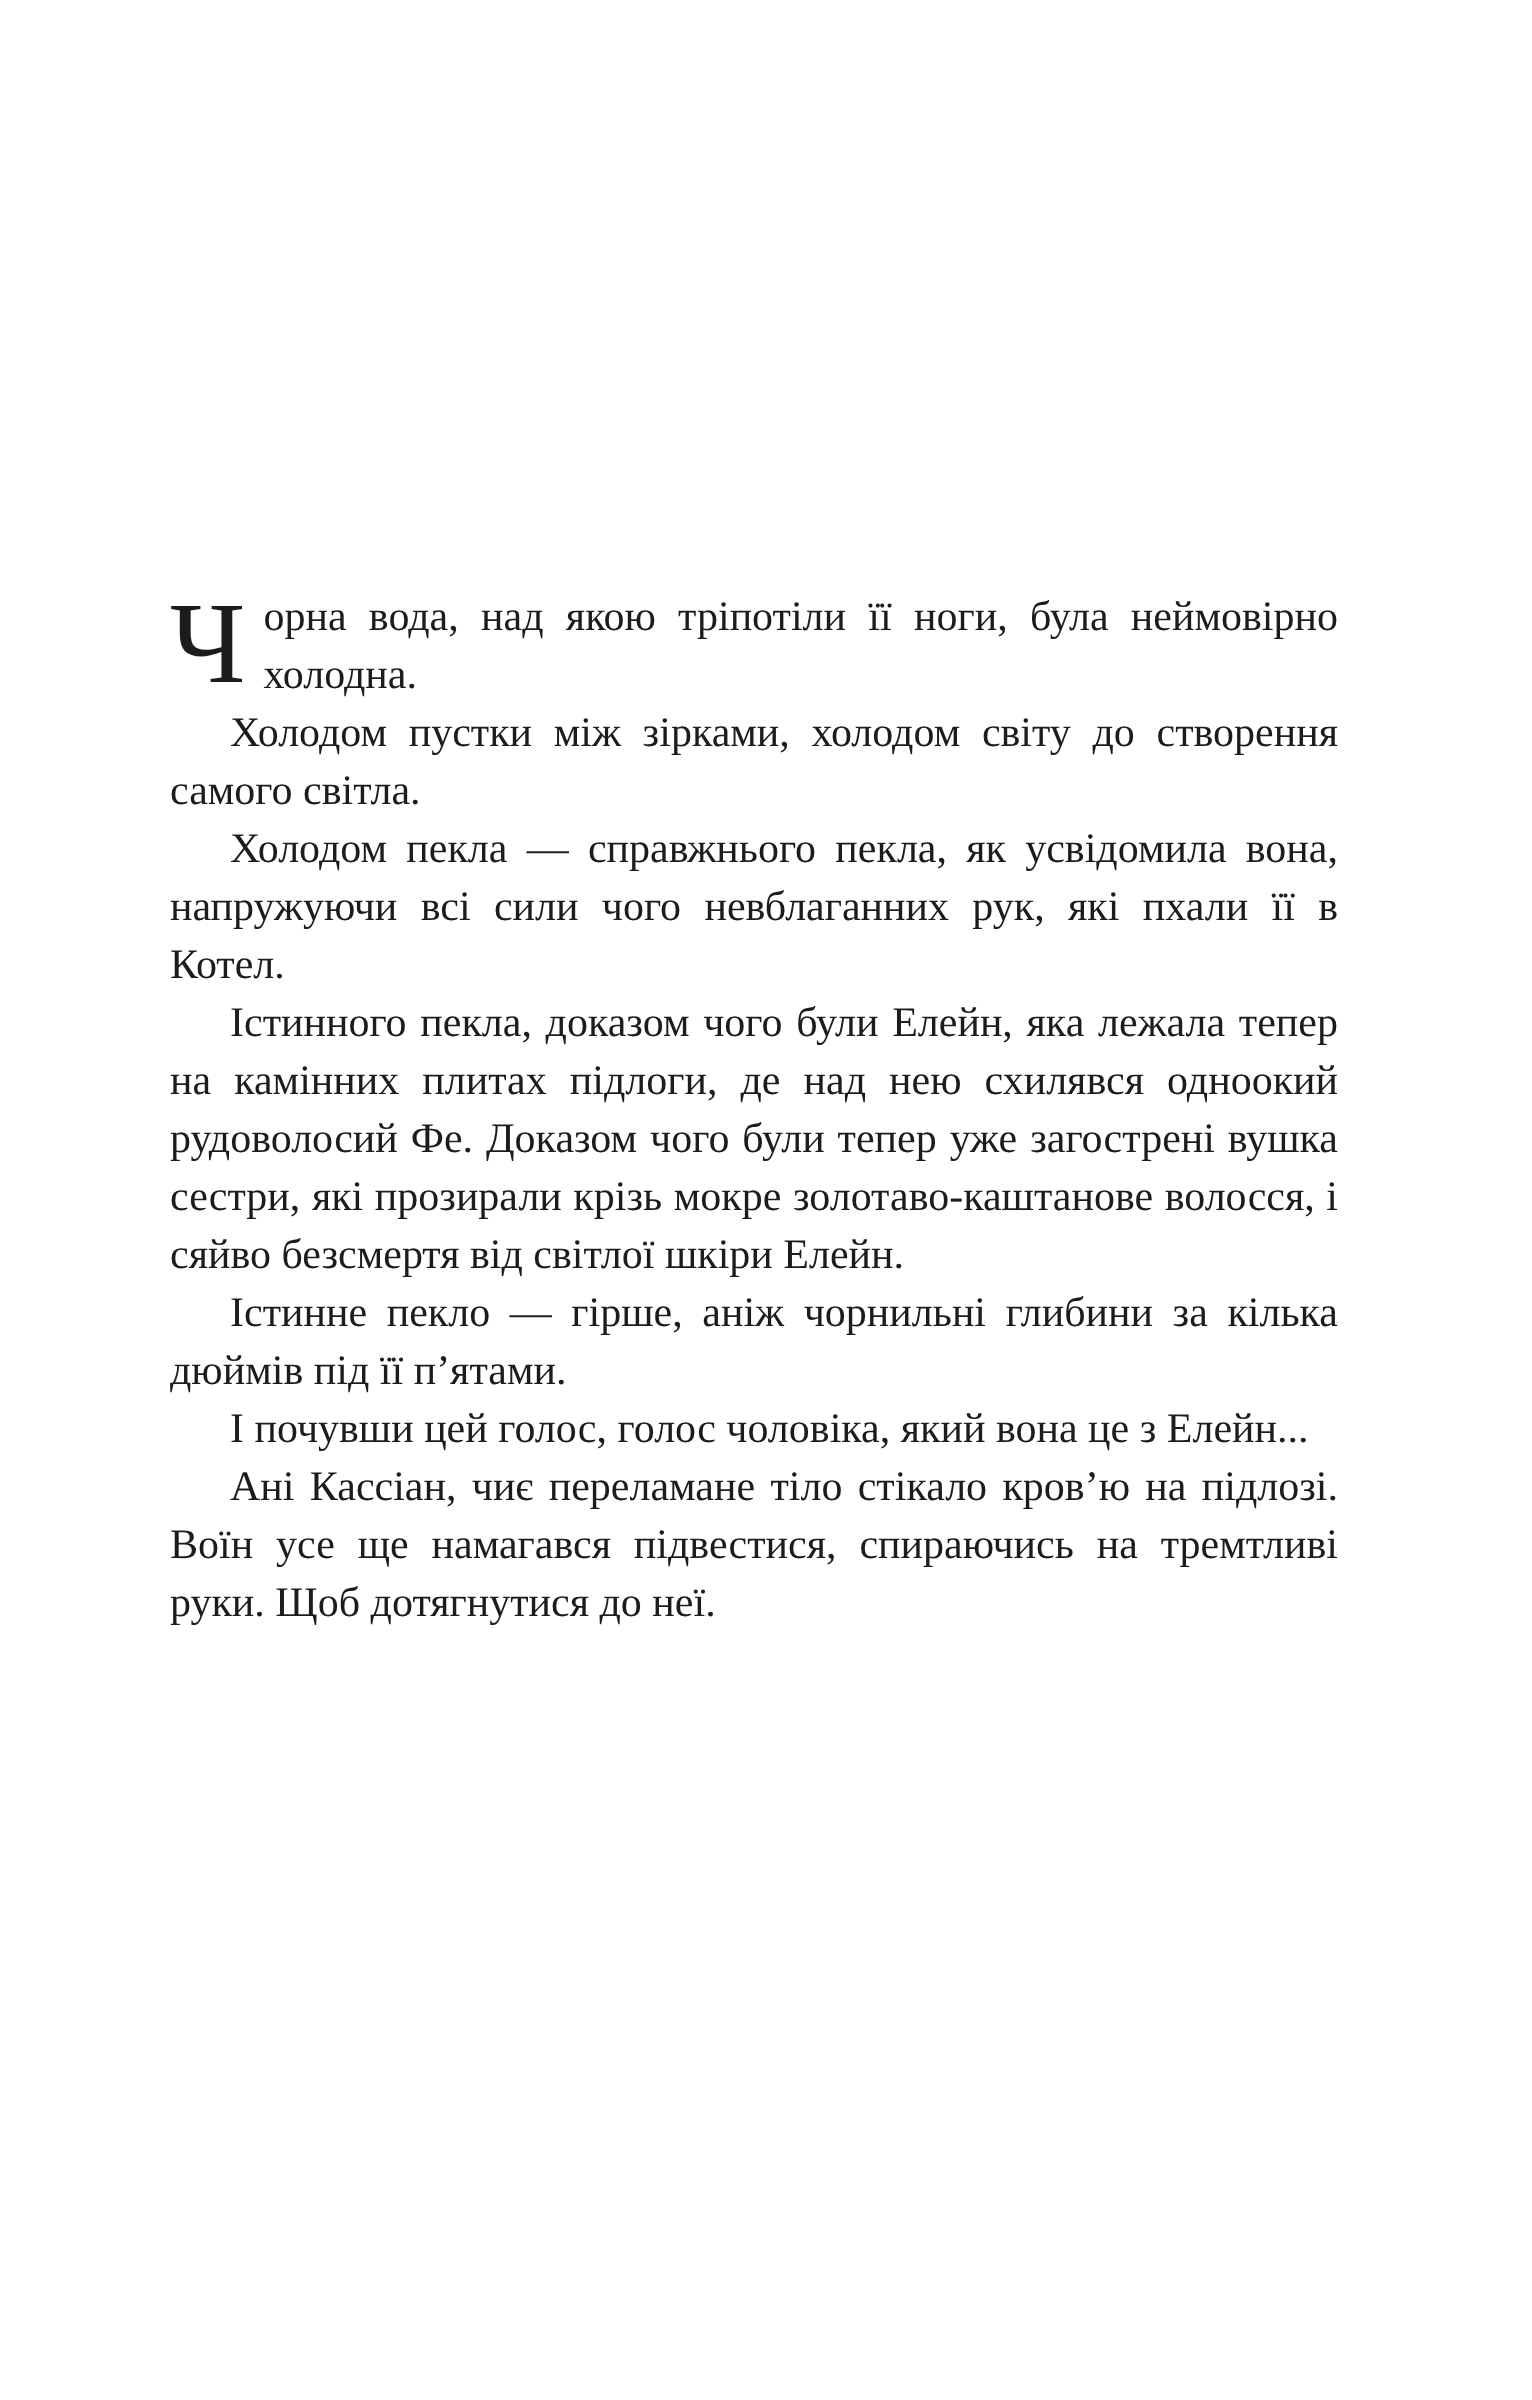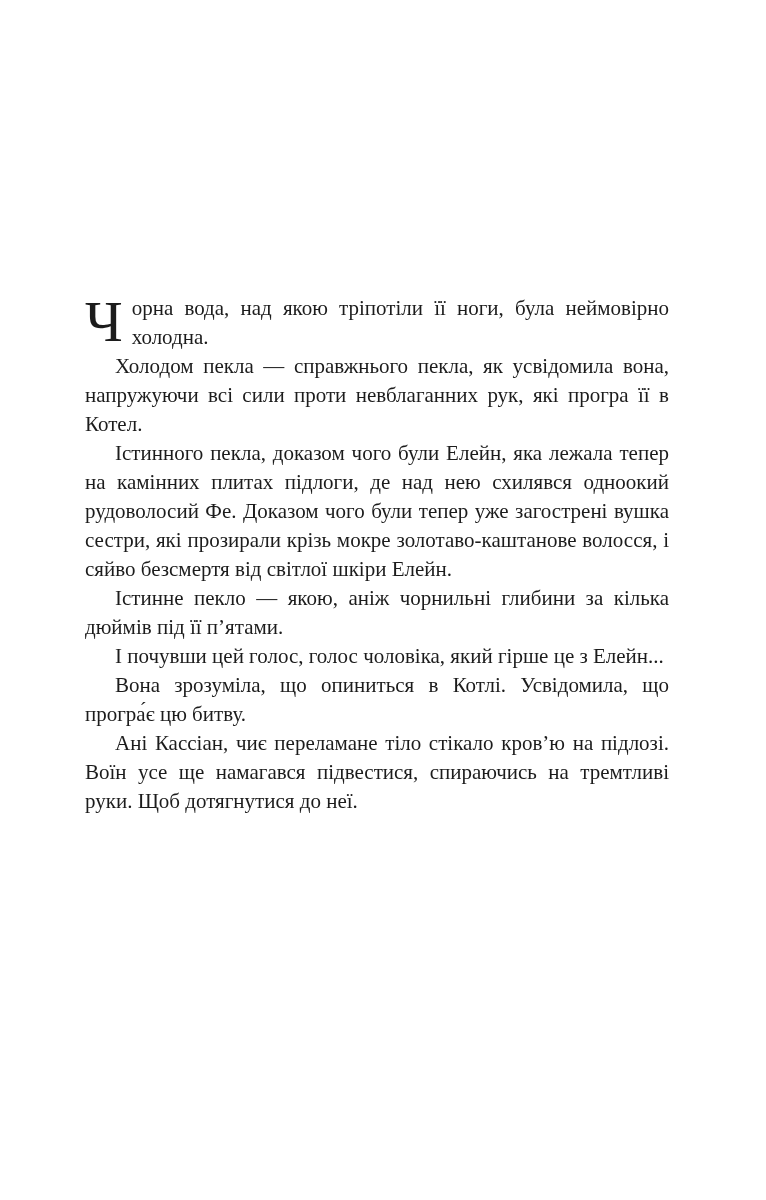--- a/index.html
+++ b/index.html
@@ -50,21 +50,21 @@
 </head>
 <body>
 
 <div class="page">
   <div class="text-block" lang="uk">
 
     <p class="para no-indent">
       <span class="dropcap">Ч</span><span class="ptext">орна вода, над якою тріпотіли її ноги, була неймовірно холодна.</span>
     </p>
 
-    <p class="para">Холодом пекла — справжнього пекла, як усвідомила вона, напружуючи всі сили проти невблаганних рук, які програ її в Котел.</p>
+    <p class="para">Холодом пустки між зірками, холодом світу до створення самого світла.</p>
+    <p class="para">Холодом пекла — справжнього пекла, як усвідомила вона, напружуючи всі сили чого невблаганних рук, які пхали її в Котел.</p>
     <p class="para">Істинного пекла, доказом чого були Елейн, яка лежала тепер на камінних плитах підлоги, де над нею схилявся одноокий рудоволосий Фе. Доказом чого були тепер уже загострені вушка сестри, які прозирали крізь мокре золотаво-каштанове волосся, і сяйво безсмертя від світлої шкіри Елейн.</p>
-    <p class="para">Істинне пекло — якою, аніж чорнильні глибини за кілька дюймів під її п’ятами.</p>
-    <p class="para">І почувши цей голос, голос чоловіка, який гірше це з Елейн...</p>
-    <p class="para">Вона зрозуміла, що опиниться в Котлі. Усвідомила, що програ́є цю битву.</p>
+    <p class="para">Істинне пекло — гірше, аніж чорнильні глибини за кілька дюймів під її п’ятами.</p>
+    <p class="para">І почувши цей голос, голос чоловіка, який вона це з Елейн...</p>
     <p class="para">Ані Кассіан, чиє переламане тіло стікало кров’ю на підлозі. Воїн усе ще намагався підвестися, спираючись на тремтливі руки. Щоб дотягнутися до неї.</p>
 
   </div>
 </div>
 
 </body></html>

